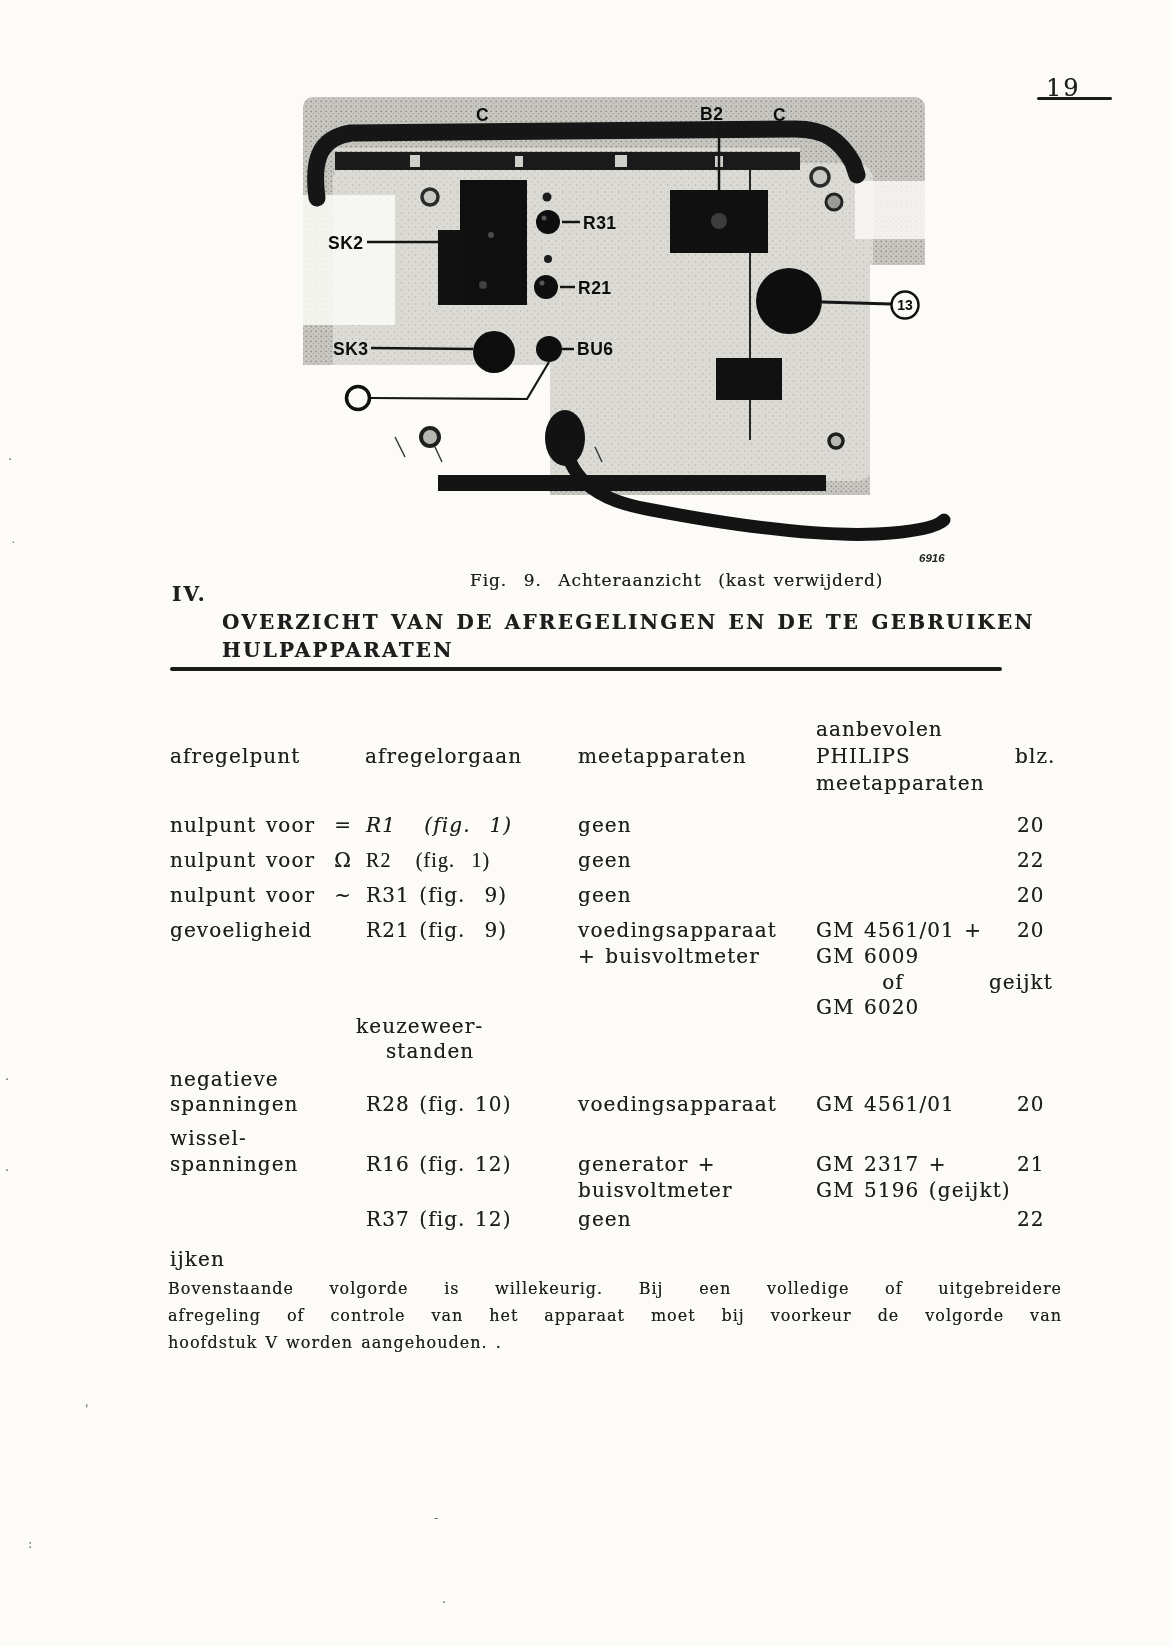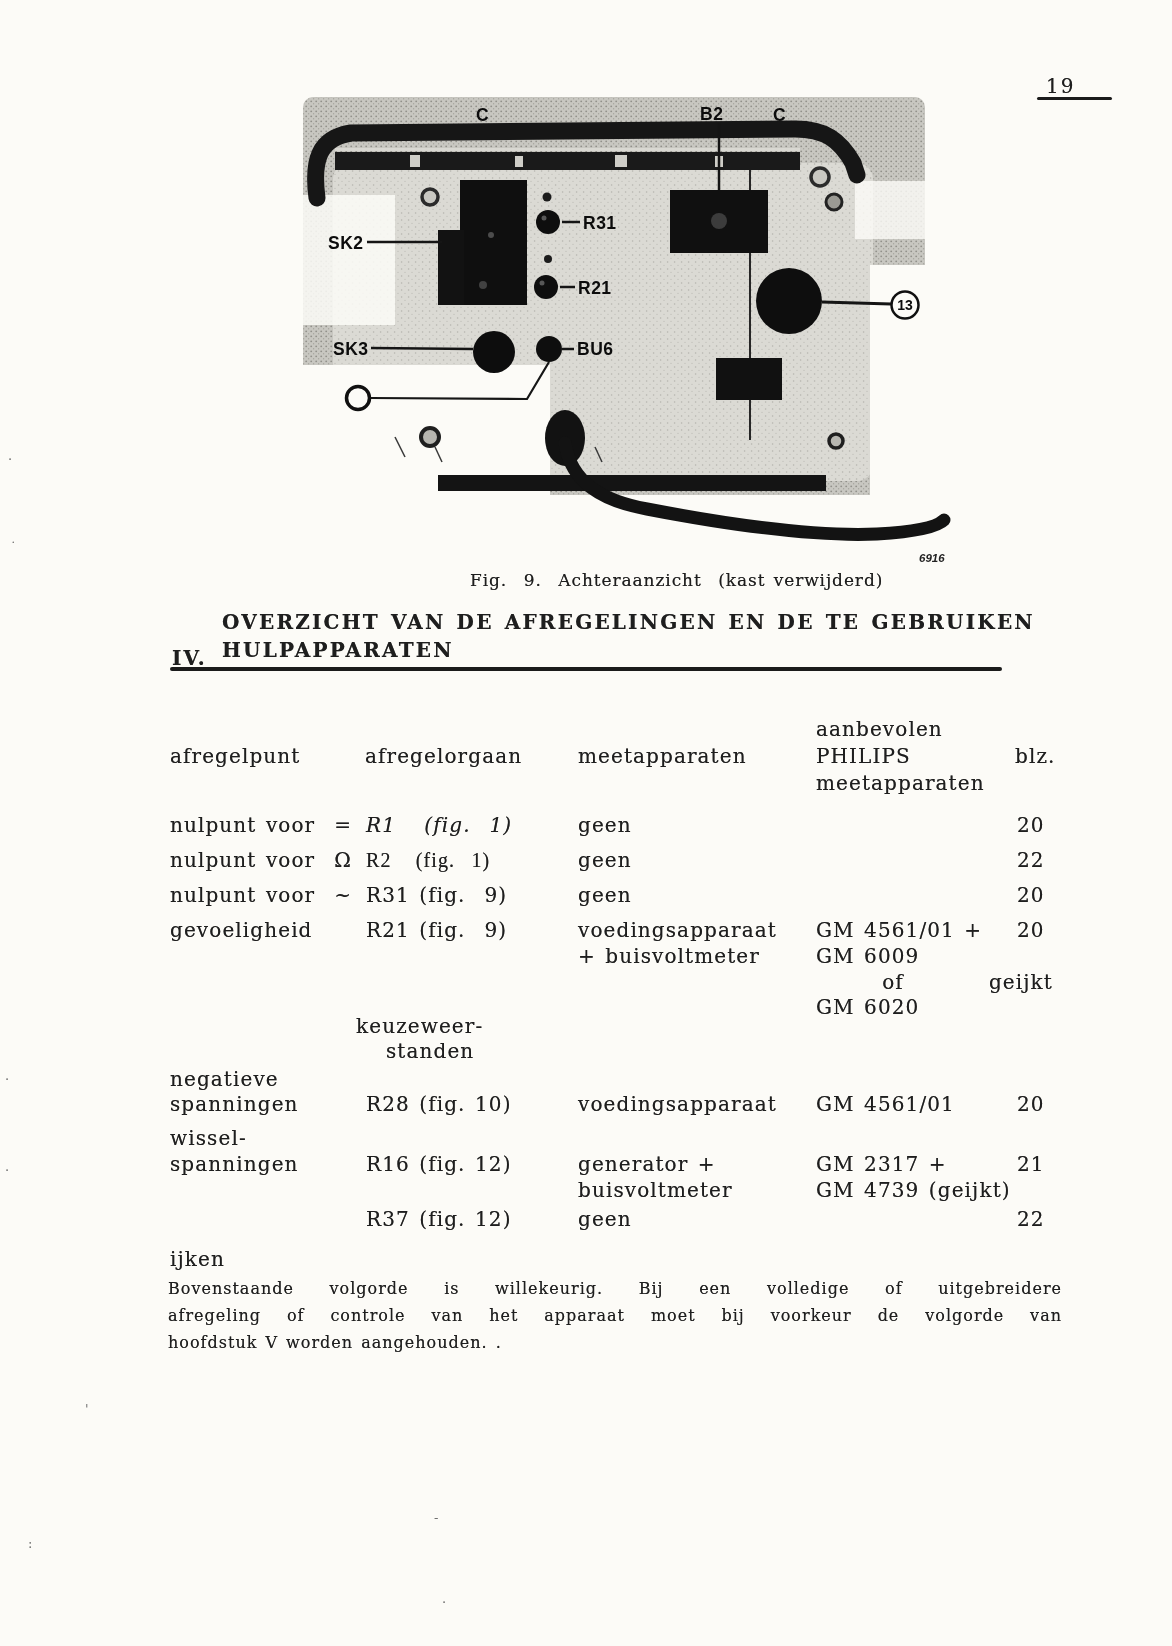--- a/index.html
+++ b/index.html
@@ -12,21 +12,21 @@
      letter-spacing:1.1px;word-spacing:2px;color:#1e1e1e;
      text-shadow:0 0 .5px rgba(20,20,20,.6);}
   .cap{font-size:17px;letter-spacing:.9px;}
   .hd{font-size:20px;font-weight:bold;letter-spacing:2.2px;}
   .rule{position:absolute;background:#1b1b1b;border-radius:2px;}
   .para{position:absolute;left:168px;width:894px;font-size:16px;line-height:27px;
         letter-spacing:1px;word-spacing:2px;text-align:justify;text-align-last:justify;
         white-space:normal;text-shadow:0 0 .5px rgba(20,20,20,.6);}
   .para.last{text-align-last:left;}
   .mk{position:absolute;font-size:13px;color:#6f6f6f;letter-spacing:1px;}
-  .pgnum{font-size:20px;letter-spacing:2px;}
+  .pgnum{font-size:24px;letter-spacing:2px;}
   svg text.lbl{font-family:"Liberation Sans",sans-serif;font-weight:bold;
                font-size:17.5px;fill:#0c0c0c;letter-spacing:.5px;}
   svg text.lbl-sm{font-family:"Liberation Sans",sans-serif;font-size:14px;
                font-weight:bold;fill:#0c0c0c;}
   svg text.lbl-code{font-family:"Liberation Sans",sans-serif;font-size:11.5px;
                font-style:italic;font-weight:bold;fill:#222;}
 </style>
 </head>
 <body>
 
@@ -126,21 +126,21 @@
     <text class="lbl" x="33" y="164">SK2</text>
     <text class="lbl" x="288" y="144">R31</text>
     <text class="lbl" x="283" y="209">R21</text>
     <text class="lbl" x="38" y="270">SK3</text>
     <text class="lbl" x="282" y="270">BU6</text>
     <text class="lbl-code" x="624" y="477">6916</text>
   </svg>
 
   <div class="t cap" style="left:470px;top:572px;">Fig.  9.  Achteraanzicht  (kast verwijderd)</div>
 
-  <div class="t hd" style="left:172px;top:648px;">IV.</div>
+  <div class="t hd" style="left:172px;top:584px;">IV.</div>
   <div class="t hd" style="left:222px;top:612px;">OVERZICHT VAN DE AFREGELINGEN EN DE TE GEBRUIKEN</div>
   <div class="t hd" style="left:222px;top:640px;">HULPAPPARATEN</div>
   <div class="rule" style="left:170px;top:667px;width:832px;height:4px;"></div>
 
   <div class="t" style="left:170px;top:746px;">afregelpunt</div>
   <div class="t" style="left:365px;top:746px;">afregelorgaan</div>
   <div class="t" style="left:578px;top:746px;">meetapparaten</div>
   <div class="t" style="left:816px;top:719px;">aanbevolen</div>
   <div class="t" style="left:816px;top:746px;">PHILIPS</div>
   <div class="t" style="left:816px;top:773px;">meetapparaten</div>
@@ -180,21 +180,21 @@
   <div class="t" style="left:578px;top:1094px;">voedingsapparaat</div>
   <div class="t" style="left:816px;top:1094px;">GM 4561/01</div>
   <div class="t" style="left:1017px;top:1094px;">20</div>
 
   <div class="t" style="left:170px;top:1128px;">wissel-</div>
   <div class="t" style="left:170px;top:1154px;">spanningen</div>
   <div class="t" style="left:366px;top:1154px;">R16 (fig. 12)</div>
   <div class="t" style="left:578px;top:1154px;">generator +</div>
   <div class="t" style="left:578px;top:1180px;">buisvoltmeter</div>
   <div class="t" style="left:816px;top:1154px;">GM 2317 +</div>
-  <div class="t" style="left:816px;top:1180px;">GM 4739 (geijkt)</div>
+  <div class="t" style="left:816px;top:1180px;">GM 5196 (geijkt)</div>
   <div class="t" style="left:1017px;top:1154px;">21</div>
 
   <div class="t" style="left:170px;top:1209px;margin-top:40px;">ijken</div>
   <div class="t" style="left:366px;top:1209px;">R37 (fig. 12)</div>
   <div class="t" style="left:578px;top:1209px;">geen</div>
   <div class="t" style="left:1017px;top:1209px;">22</div>
 
   <div class="para" style="top:1275px;">Bovenstaande volgorde is willekeurig. Bij een volledige of uitgebreidere</div>
   <div class="para" style="top:1302px;">afregeling of controle van het apparaat moet bij voorkeur de volgorde van</div>
   <div class="para last" style="top:1329px;">hoofdstuk V worden aangehouden. .</div>

